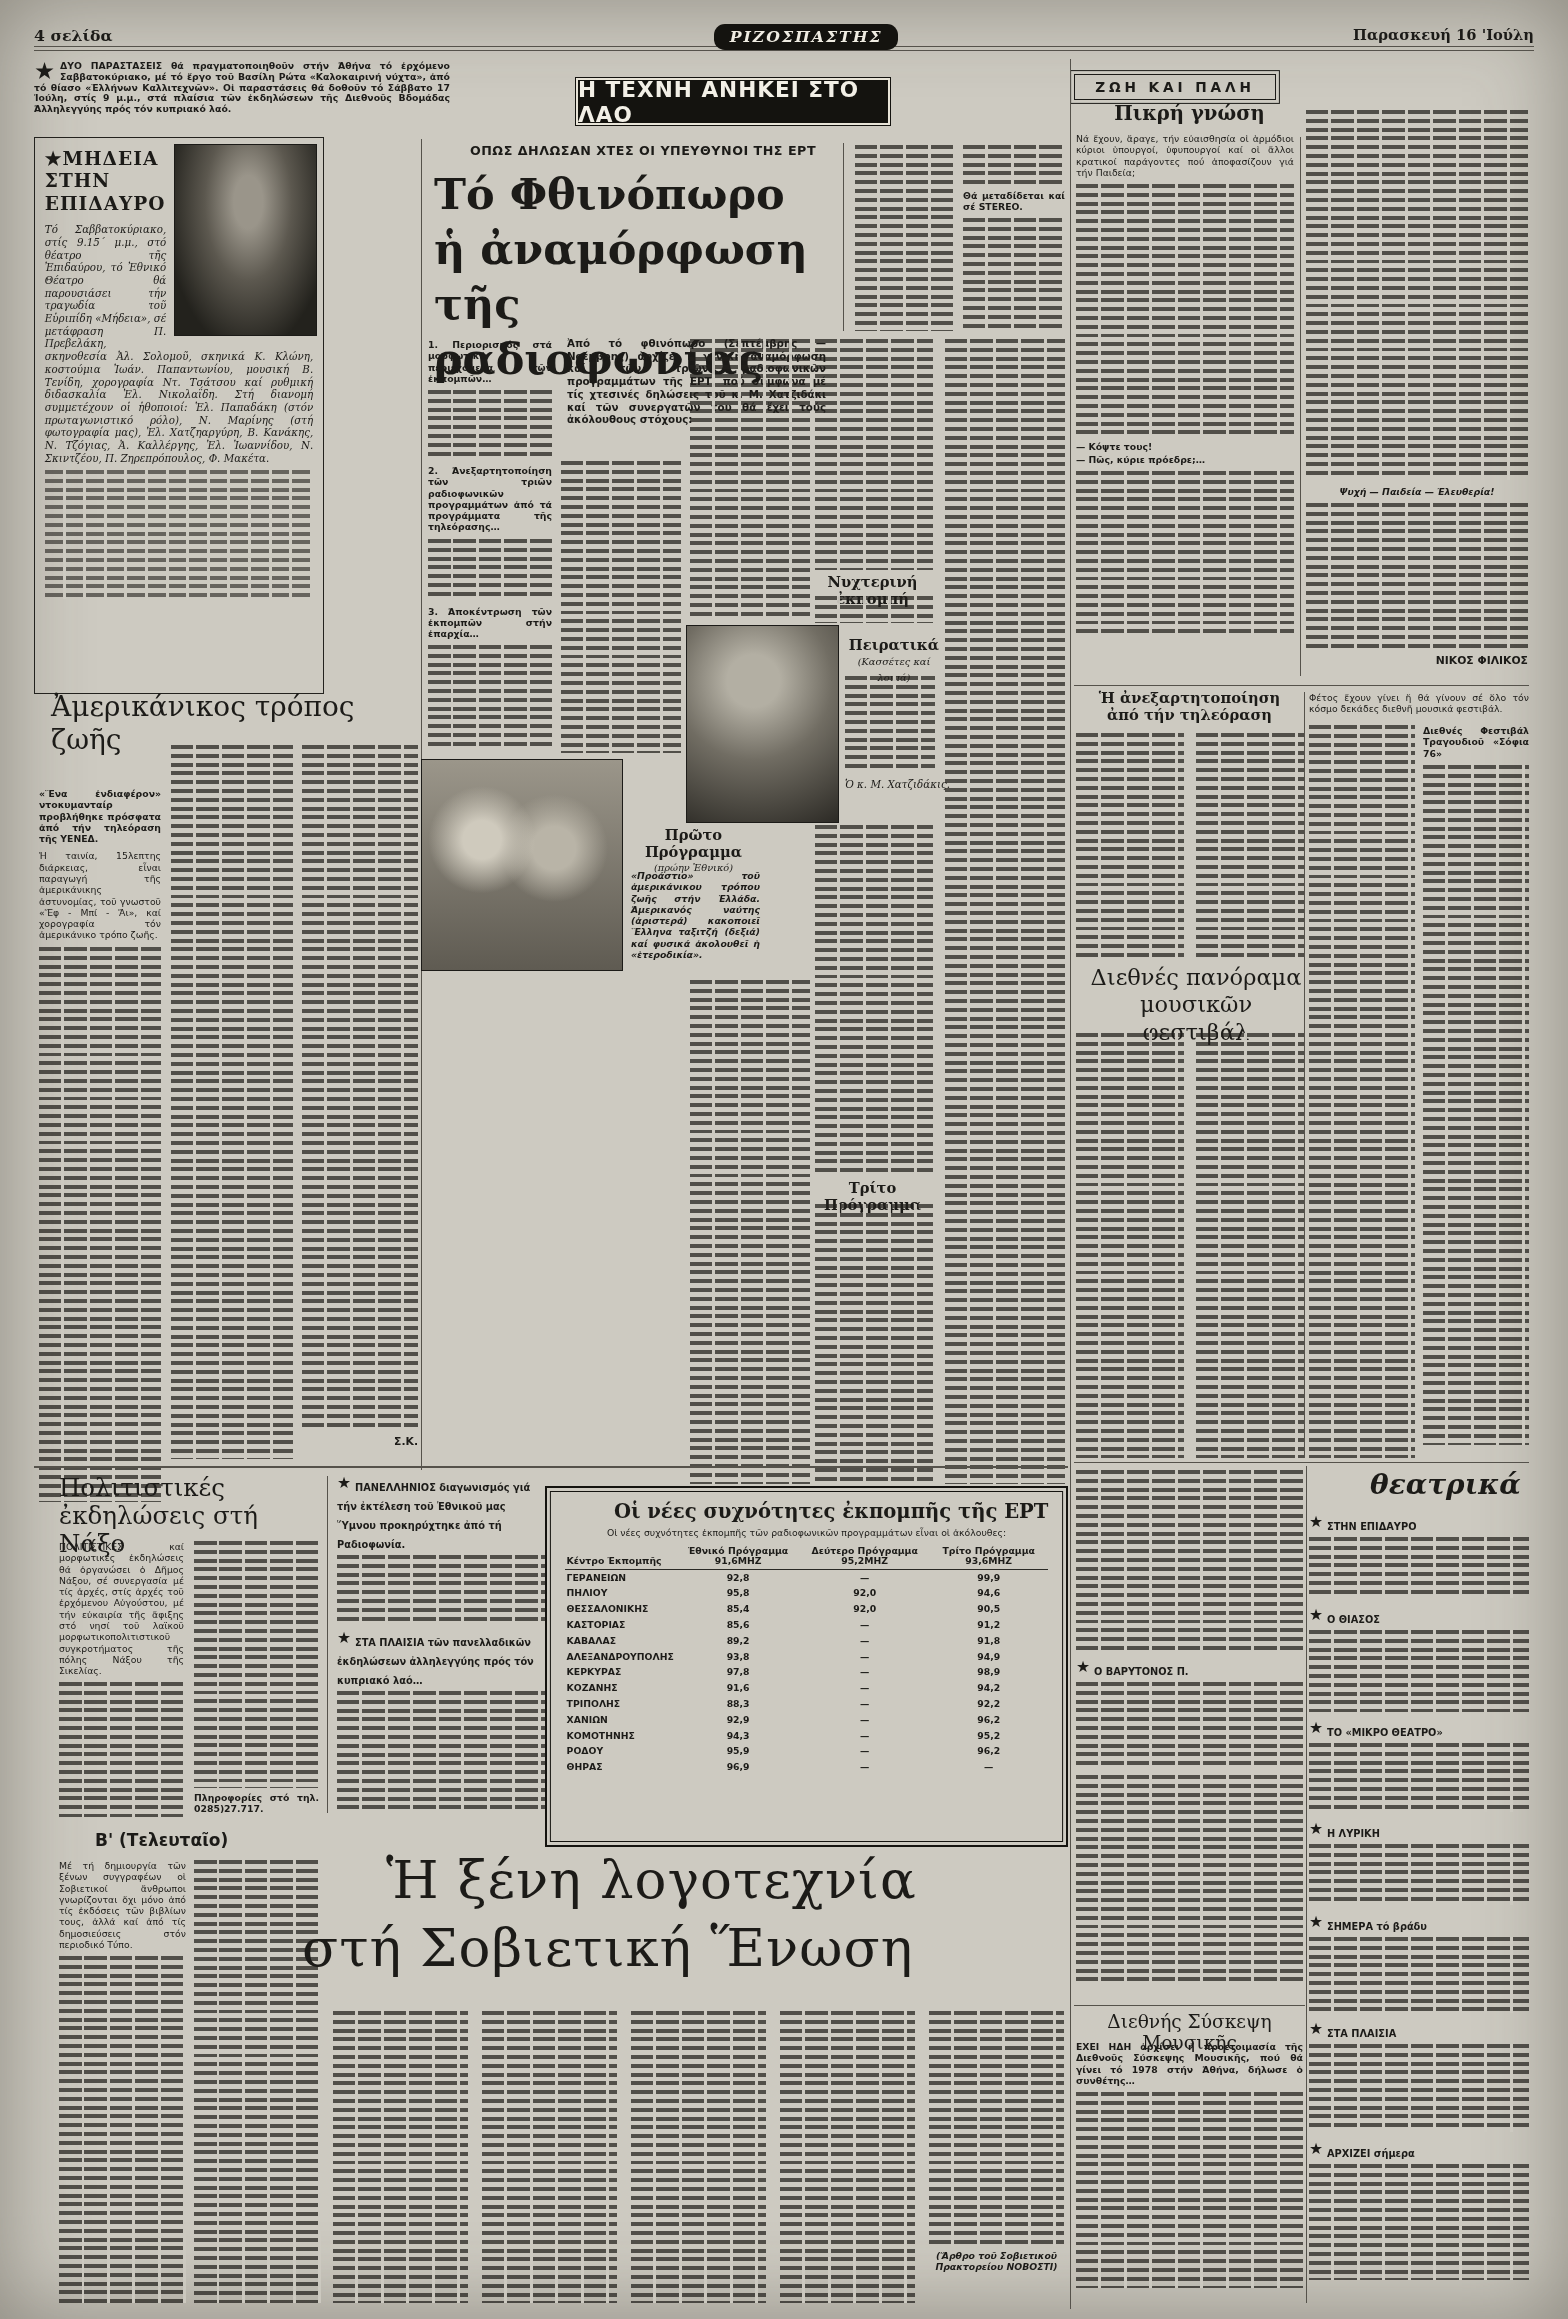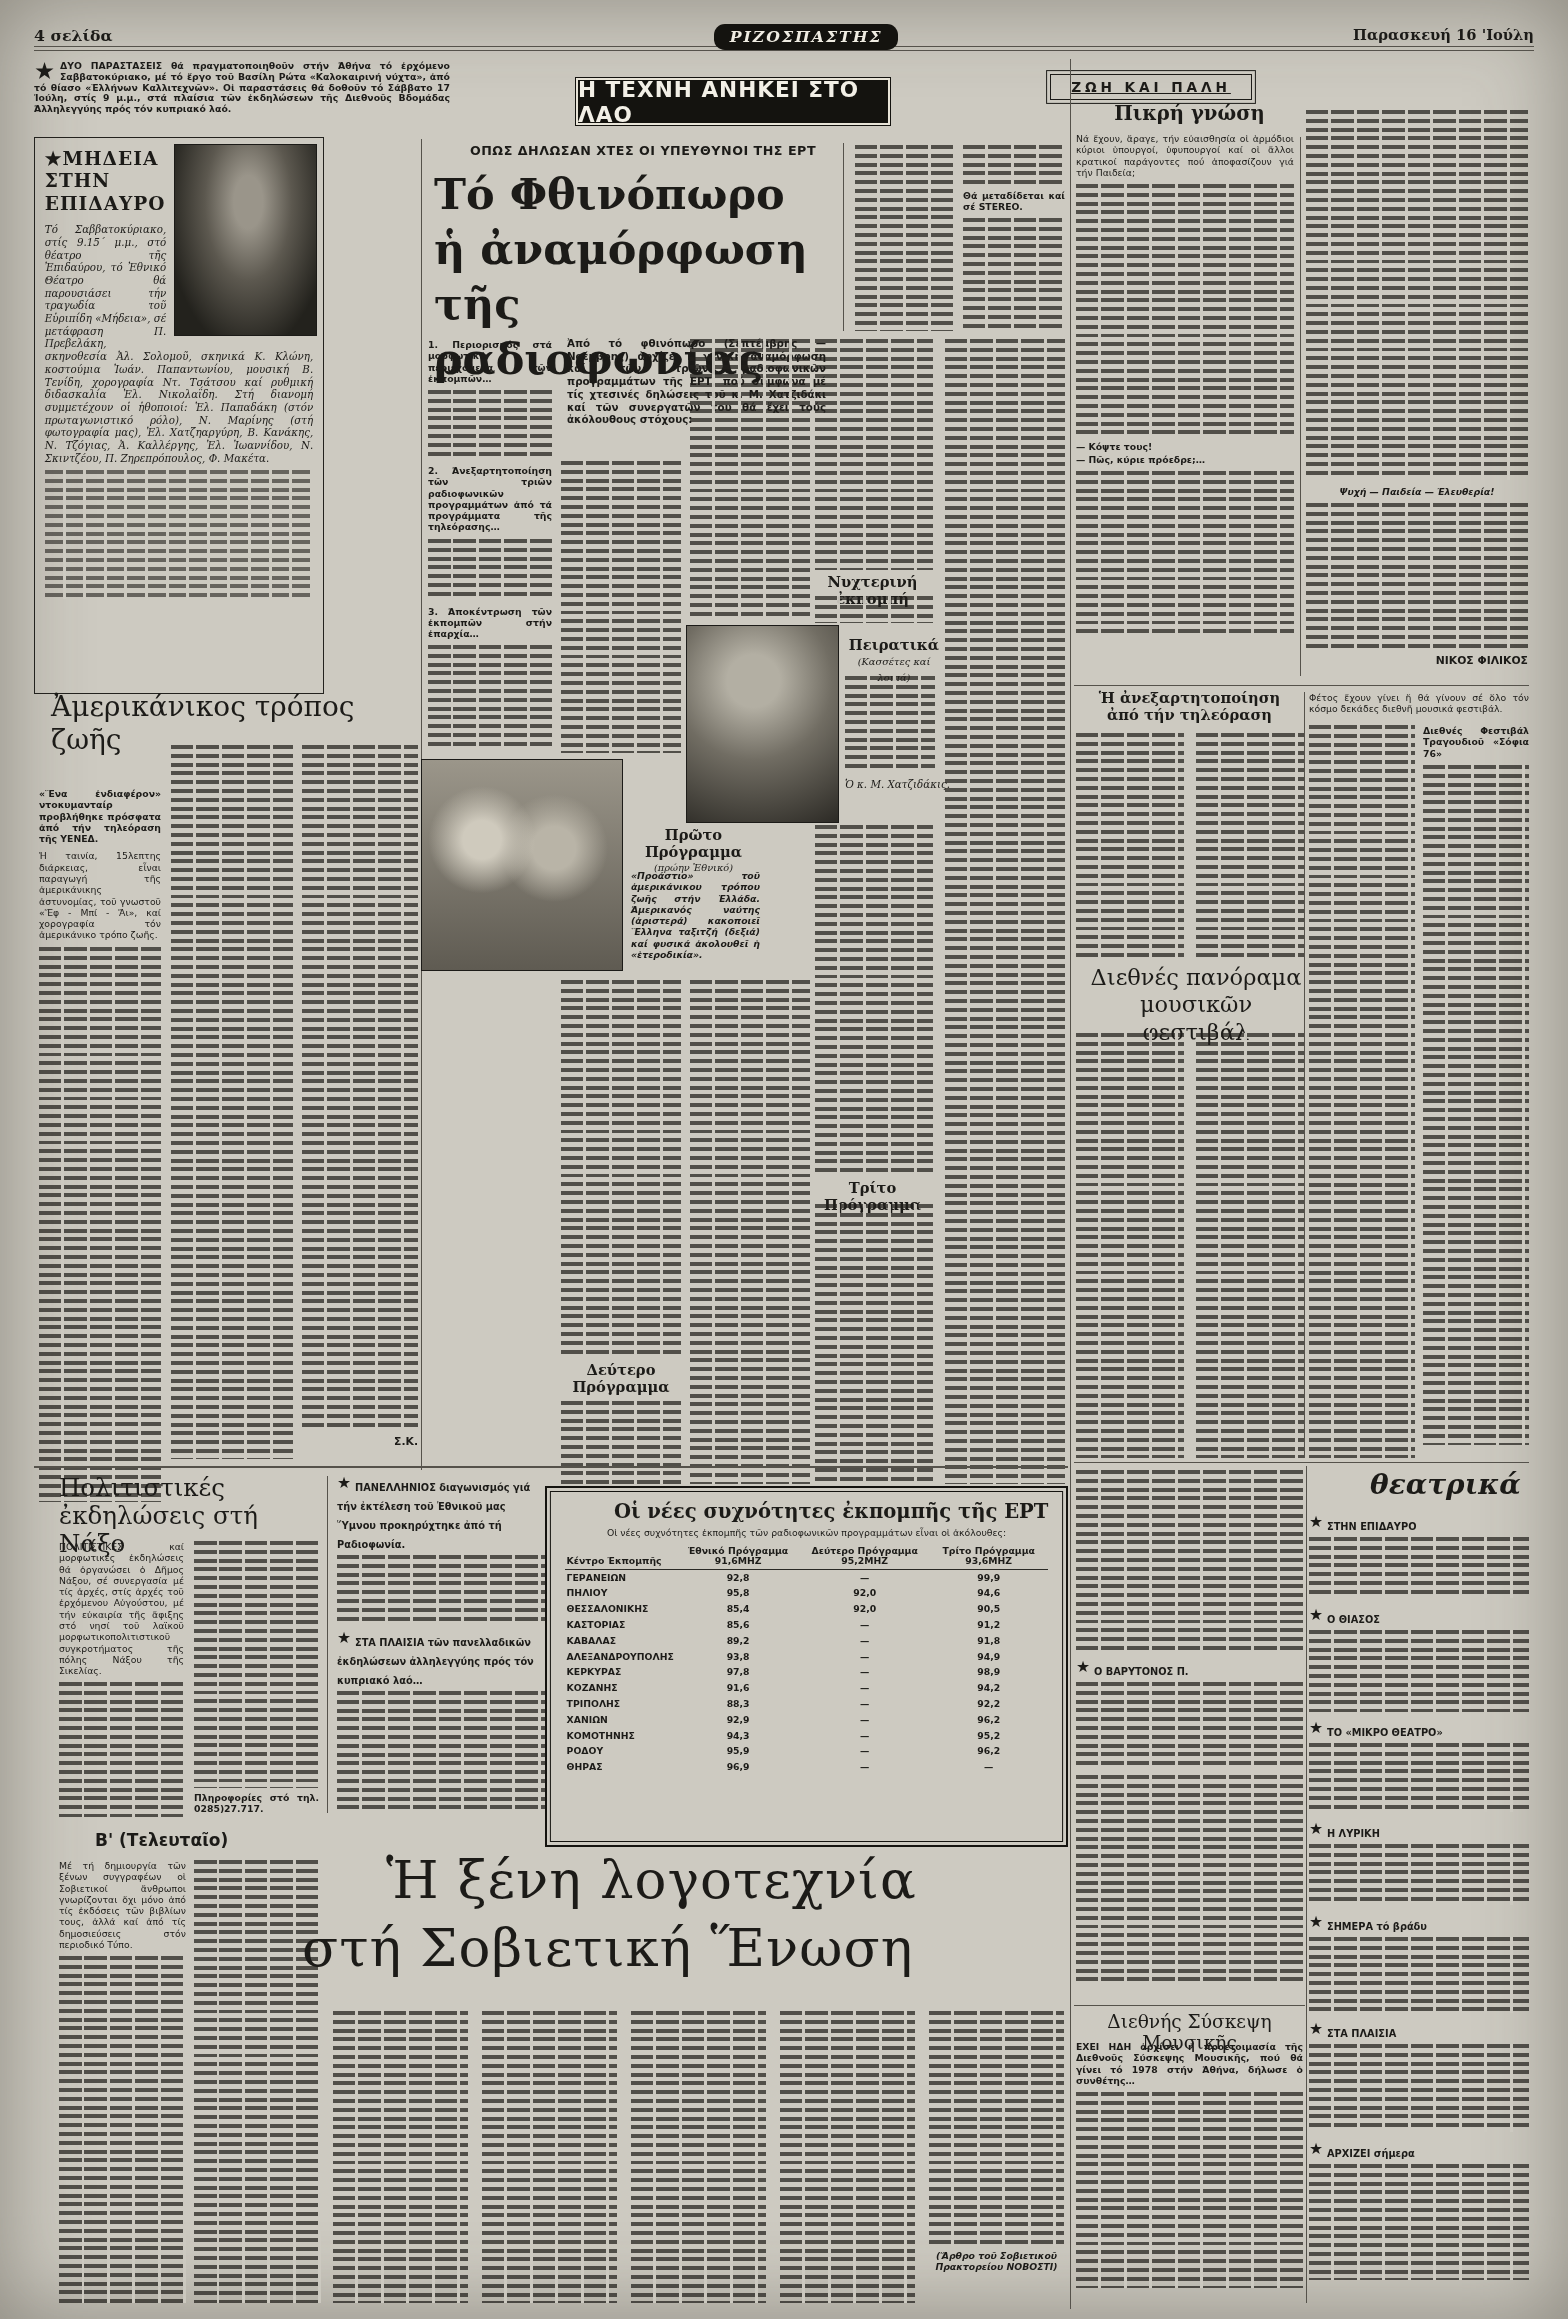--- a/index.html
+++ b/index.html
@@ -79,21 +79,21 @@
   <div class="abs dateline" style="left:1304px;top:25.5px;width:230px;">Παρασκευή 16 'Ιούλη</div>
 
   <div class="abs topnote" style="left:34px;top:61px;width:416px;">
     <span class="bigstar">★</span><span>ΔΥΟ ΠΑΡΑΣΤΑΣΕΙΣ θά πραγματοποιηθοῦν στήν Ἀθήνα τό ἐρχόμενο Σαββατοκύριακο, μέ τό ἔργο τοῦ Βασίλη Ρώτα «Καλοκαιρινή νύχτα», ἀπό τό θίασο «Ἑλλήνων Καλλιτεχνῶν». Οἱ παραστάσεις θά δοθοῦν τό Σάββατο 17 Ἰούλη, στίς 9 μ.μ., στά πλαίσια τῶν ἐκδηλώσεων τῆς Διεθνοῦς Βδομάδας Ἀλληλεγγύης πρός τόν κυπριακό λαό.</span>
   </div>
 
   <div class="abs banner" style="left:576px;top:78px;width:310px;height:43px;">
     <span>Η ΤΕΧΝΗ ΑΝΗΚΕΙ ΣΤΟ ΛΑΟ</span>
   </div>
 
-  <div class="abs zoibox" style="left:1050px;top:74px;width:200px;height:23.5px;text-decoration:underline;">
+  <div class="abs zoibox" style="left:1074px;top:74px;width:200px;height:23.5px;">
     <span>ΖΩΗ ΚΑΙ ΠΑΛΗ</span>
   </div>
   <div class="abs zoi-title" style="left:1106px;top:102px;width:167px;">Πικρή γνώση</div>
 
   <div class="col" style="left:1076px;top:133px;width:218px;height:551px;">
     <p class="small">Νά ἔχουν, ἄραγε, τήν εὐαισθησία οἱ ἁρμόδιοι κύριοι ὑπουργοί, ὑφυπουργοί καί οἱ ἄλλοι κρατικοί παράγοντες πού ἀποφασίζουν γιά τήν Παιδεία;</p>
     <div class="fx" style="height:251px;margin-bottom:5.9px;"></div>
     <p class="smallb" style="margin-bottom:2px;">— Κόψτε τους!</p>
     <p class="smallb">— Πῶς, κύριε πρόεδρε;…</p>
     <div class="fx" style="height:165px;"></div>
@@ -163,25 +163,20 @@
   <div class="fx abs" style="left:845px;top:676px;width:90px;height:96px;"></div>
   <div class="fx abs" style="left:815px;top:825px;width:118px;height:351px;"></div>
   <div class="abs subhead" style="left:804px;top:1180px;width:137px;">Τρίτο Πρόγραμμα</div>
   <div class="fx abs" style="left:815px;top:1204px;width:118px;height:280px;"></div>
 
   <div class="fx abs" style="left:945px;top:339px;width:120px;height:1145px;"></div>
 
   <div class="abs subhead" style="left:627px;top:827px;width:133px;">
     <span>Πρῶτο Πρόγραμμα</span>
     <span class="sub2">(πρώην Ἐθνικό)</span>
-  </div>
-  <div class="col" style="left:561px;top:980px;width:120px;height:504px;">
-    <div class="fx" style="height:376px;margin-bottom:5.9px;"></div>
-    <div class="subhead">Δεύτερο Πρόγραμμα</div>
-    <div class="fx" style="height:94px;margin-top:5.9px;"></div>
   </div>
 
   <div class="abs subhead" style="left:1076px;top:690px;width:227px;">
     <span>Ἡ ἀνεξαρτητοποίηση</span><br>
     <span>ἀπό τήν τηλεόραση</span>
   </div>
   <div class="fx abs" style="left:1076px;top:733px;width:108px;height:227px;"></div>
   <div class="fx abs" style="left:1196px;top:733px;width:108px;height:227px;"></div>
 
   <div class="abs bigtitle" style="left:1088px;top:964px;width:216px;font-size:22.5px;line-height:27.4px;text-align:center;">

